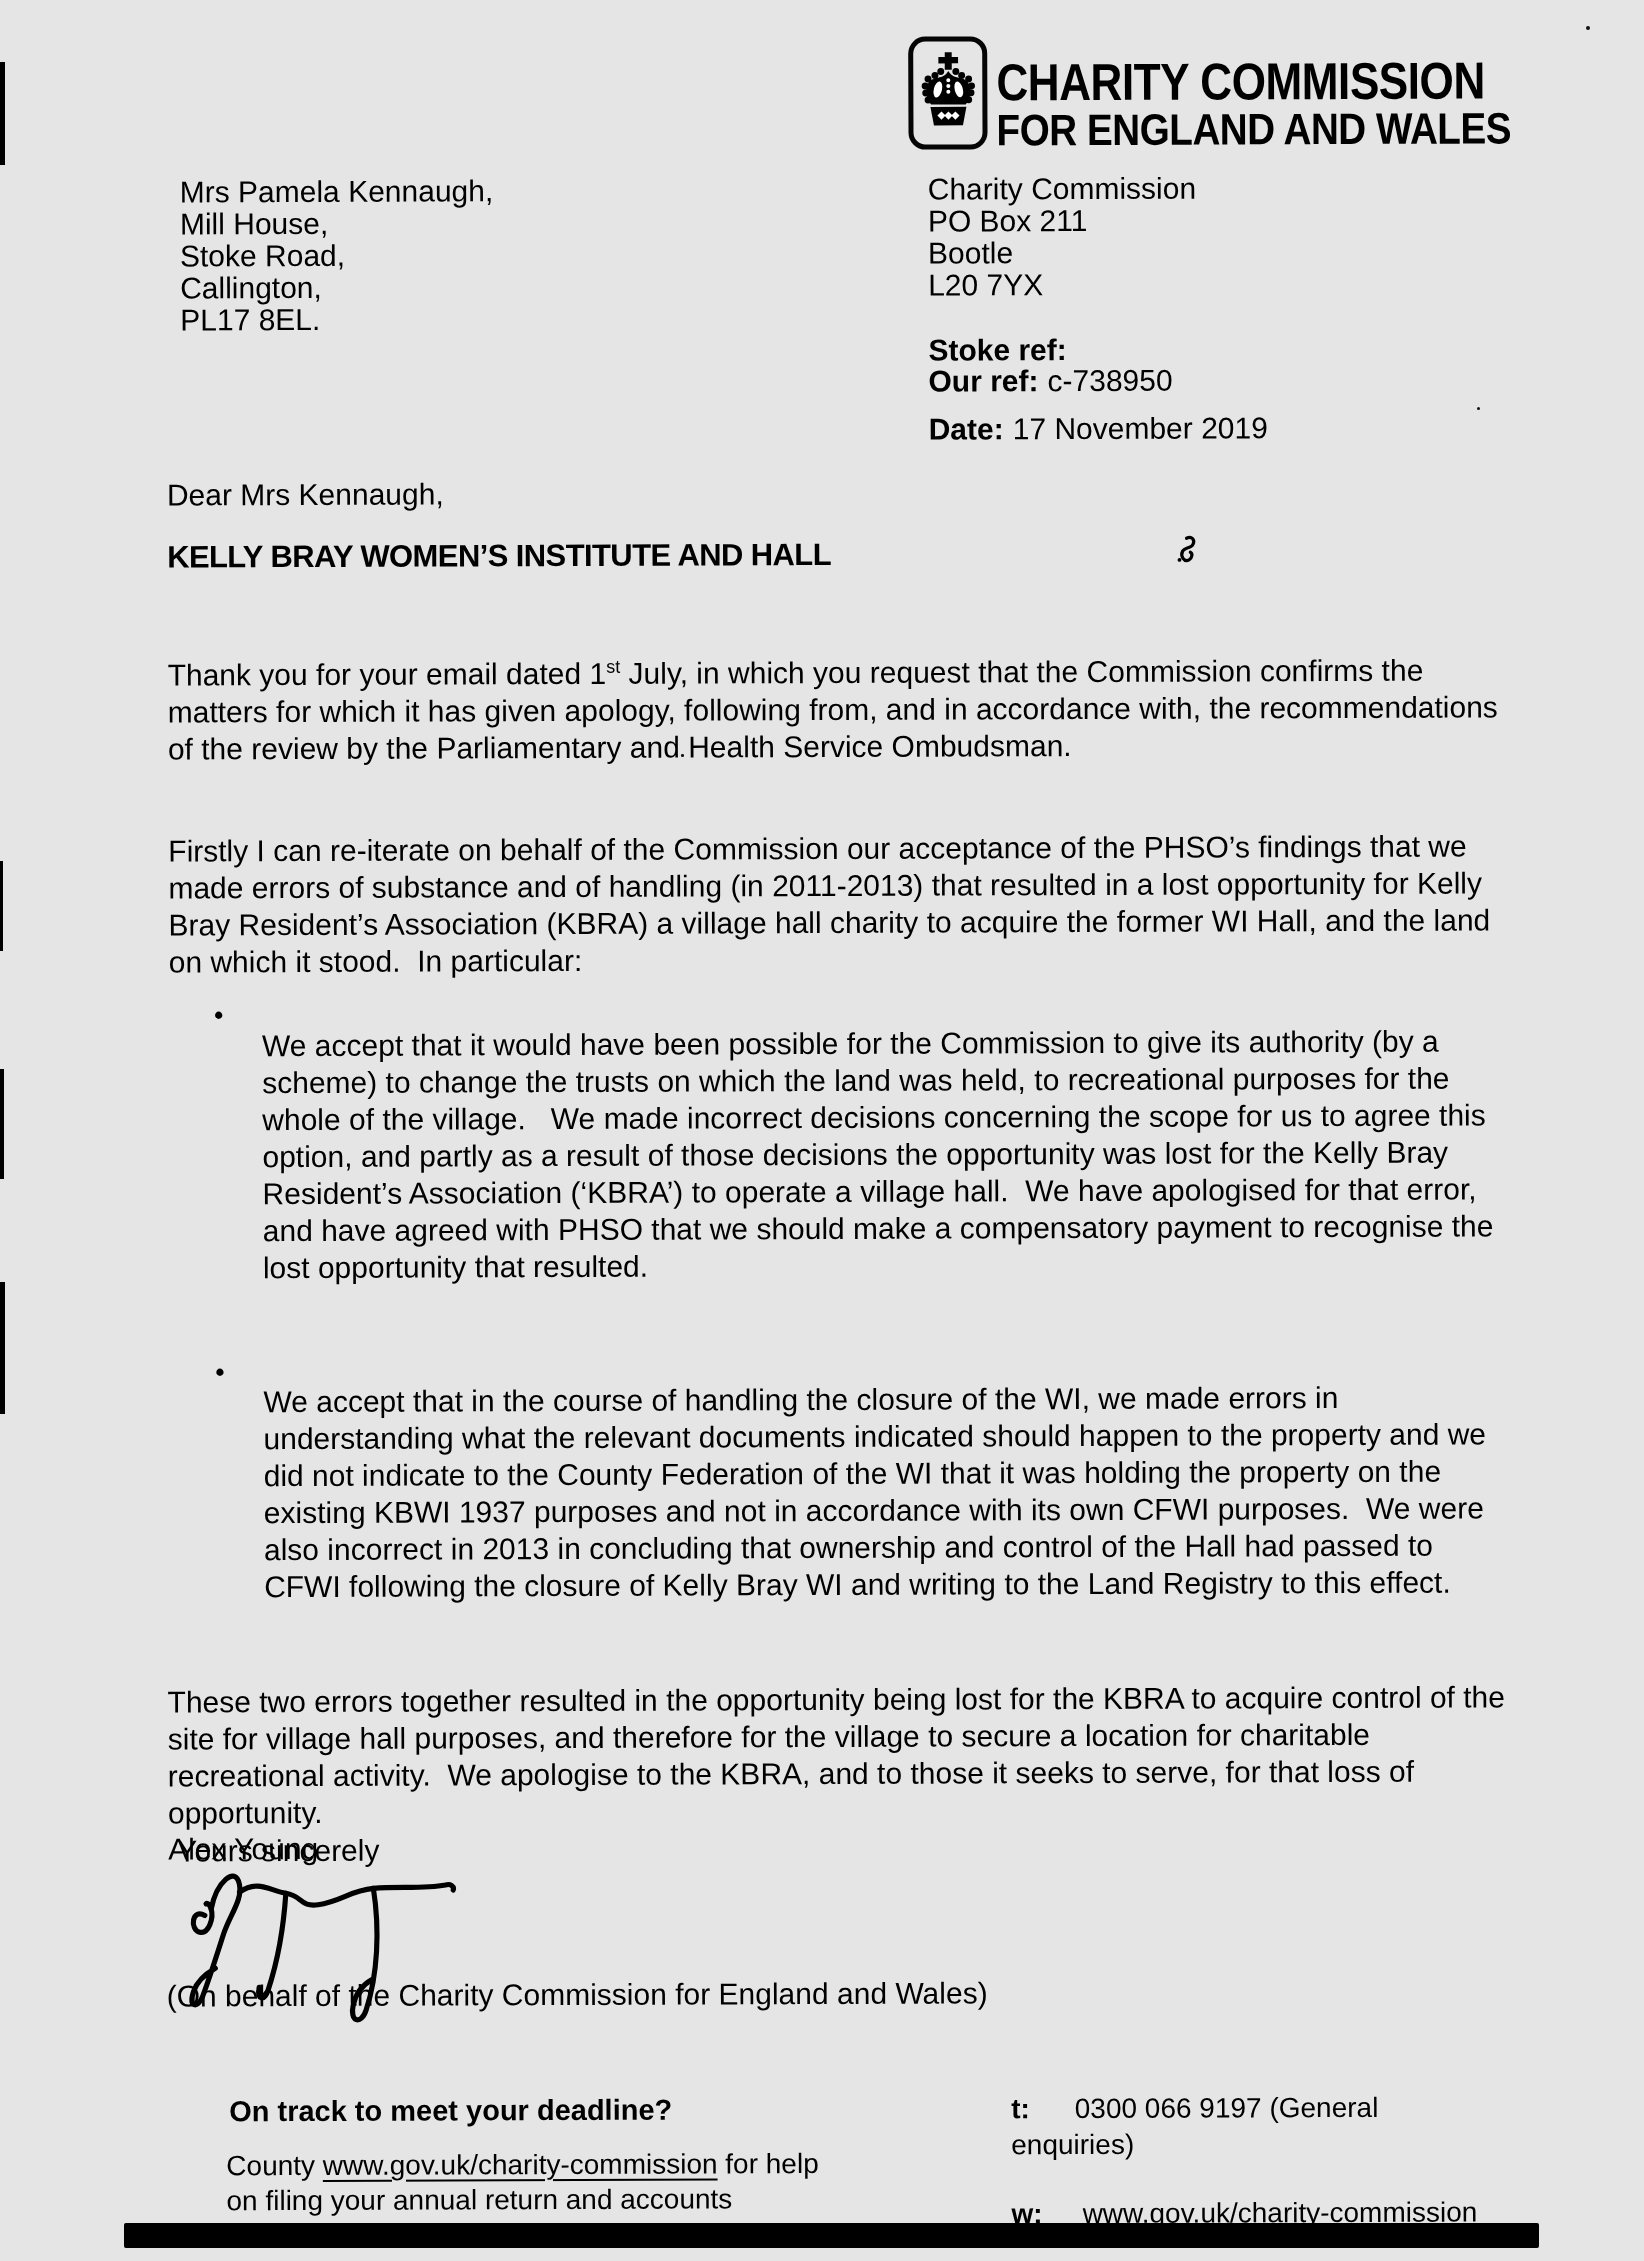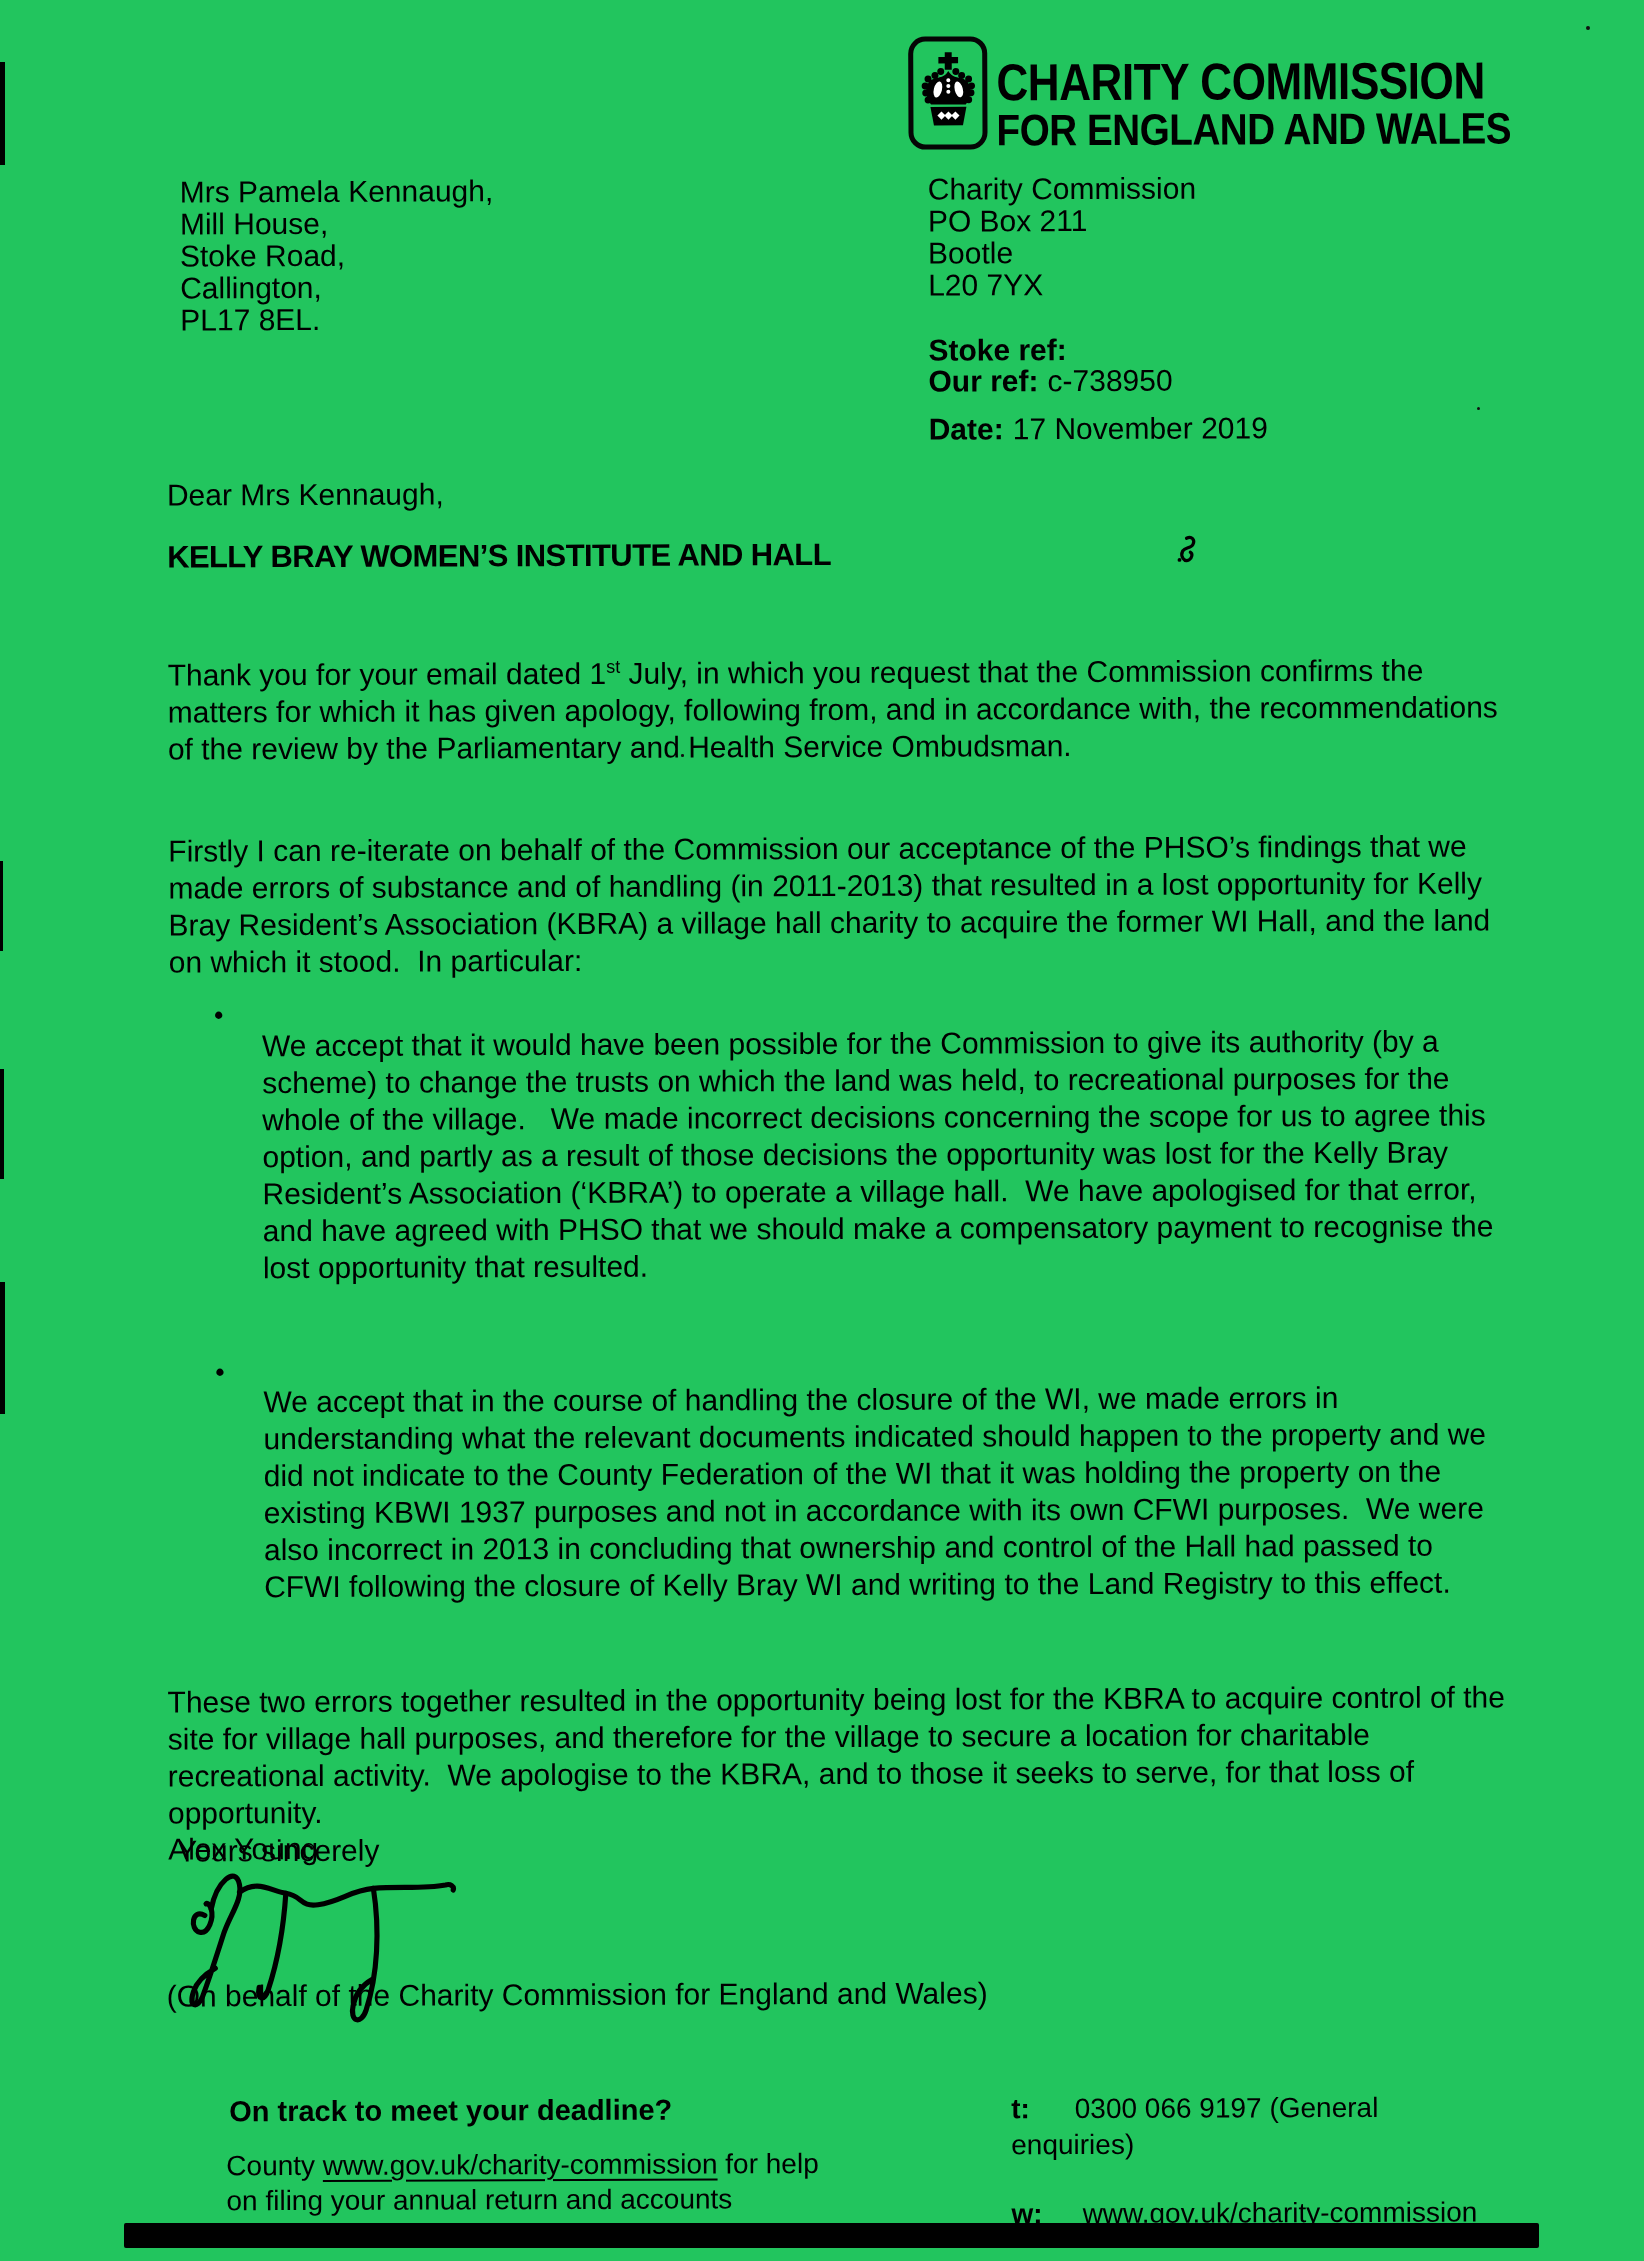--- a/index.html
+++ b/index.html
@@ -1,16 +1,16 @@
 <!DOCTYPE html>
 <html style="font-size:10.3px"><head>
 <meta charset="utf-8">
 <style>
   html,body{margin:0;padding:0;background:#888;}
-  .page{position:relative;width:1644px;height:2261px;background:#22c55e;overflow:hidden;
+  .page{position:relative;width:1644px;height:2261px;background:#e5e5e5;overflow:hidden;
         font-family:"Liberation Sans", sans-serif;color:#000;}
   .rot{position:absolute;left:0;top:0;width:1644px;height:2261px;
        transform:rotate(-0.22deg);transform-origin:822px 0;}
   .abs{position:absolute;}
 
   
   .logo-box{left:908px;top:37px;width:79px;height:113px;border:5.2px solid #050505;
             border-radius:17px;box-sizing:border-box;}
   .logo-box svg{position:absolute;left:5.8px;top:6.4px;}
   .brand{left:996px;top:59px;}

